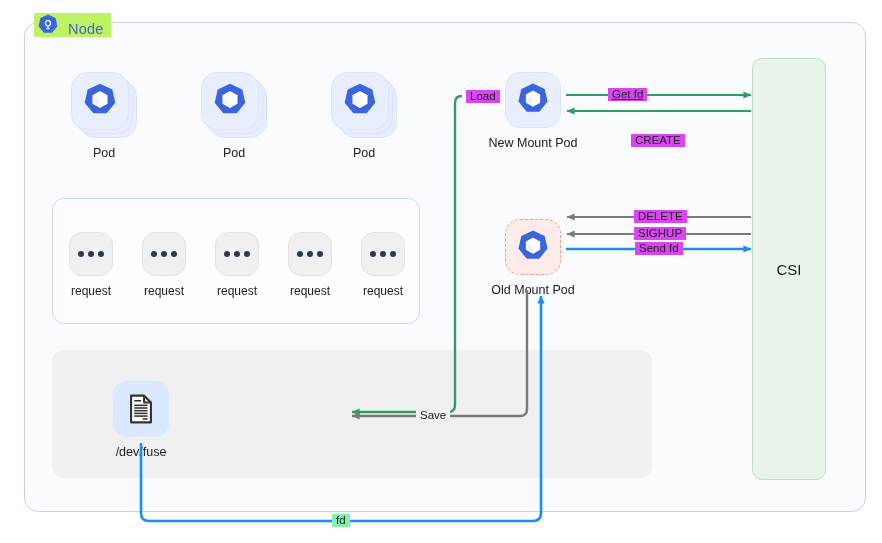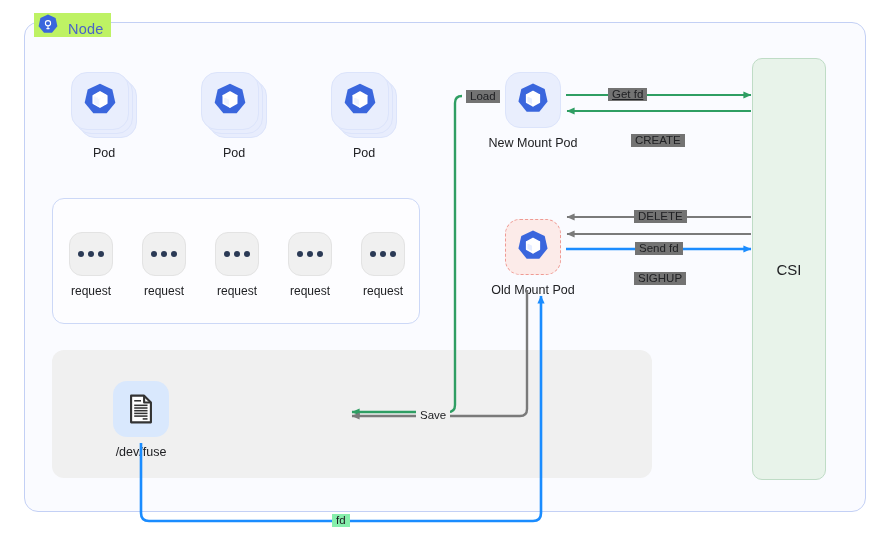--- a/index.html
+++ b/index.html
@@ -204,21 +204,21 @@
     position: absolute;
     left: 0; top: 0;
     width: 882px; height: 543px;
     pointer-events: none;
     z-index: 4;
   }
   .edge-label {
     position: absolute;
     font-size: 11.5px;
     color: #202124;
-    background: #737373;
+    background: #d946ef;
     padding: 0 4px;
     white-space: nowrap;
     z-index: 5;
     line-height: 13px;
   }
   .edge-label.on-gray { background:#f0f0f0; }
   .edge-label.on-white { background:#86efac; }
 </style>
 </head>
 <body>
@@ -423,20 +423,20 @@
 
     <path d="M527,290 L527,409 Q527,416 520,416 L352,416" stroke="#7a7a7a" stroke-width="2.4" fill="none" marker-end="url(#ah-gray)"></path>
 
     <path d="M141,443 L141,513 Q141,521 149,521 L533,521 Q541,521 541,513 L541,296" stroke="#1a8cff" stroke-width="2.6" fill="none" marker-end="url(#ah-blue)"></path>
   </svg>
 
   <div class="edge-label" style="left:608px; top:88px;text-decoration:underline;">Get fd</div>
   <div class="edge-label" style="left:631px; top:104px;margin-top:30px;">CREATE</div>
 
   <div class="edge-label" style="left:634px; top:210px;text-align:right;">DELETE</div>
-  <div class="edge-label" style="left:634px; top:227px;margin-top:45px;">SIGHUP</div>
+  <div class="edge-label" style="left:634px; top:227px;">SIGHUP</div>
   <div class="edge-label" style="left:635px; top:242px;">Send fd</div>
 
   <div class="edge-label" style="left:466px; top:90px;">Load</div>
   <div class="edge-label on-gray" style="left:416px; top:409px;">Save</div>
   <div class="edge-label on-white" style="left:332px; top:514px;">fd</div>
 
 </div>
 
 </body></html>

